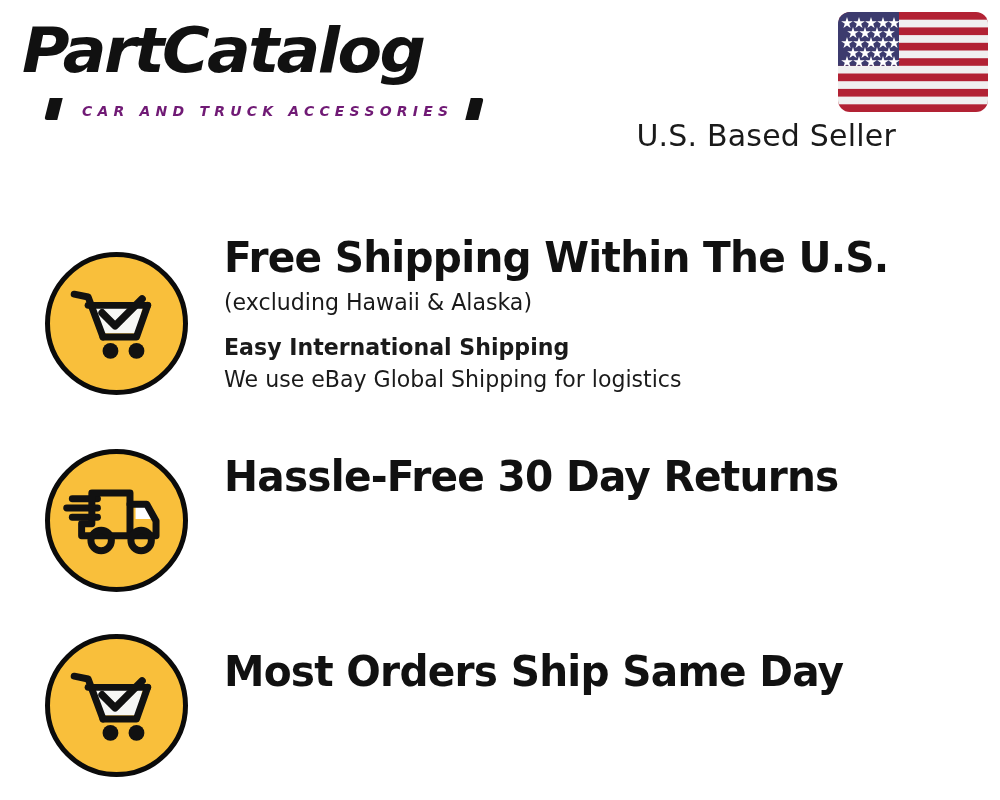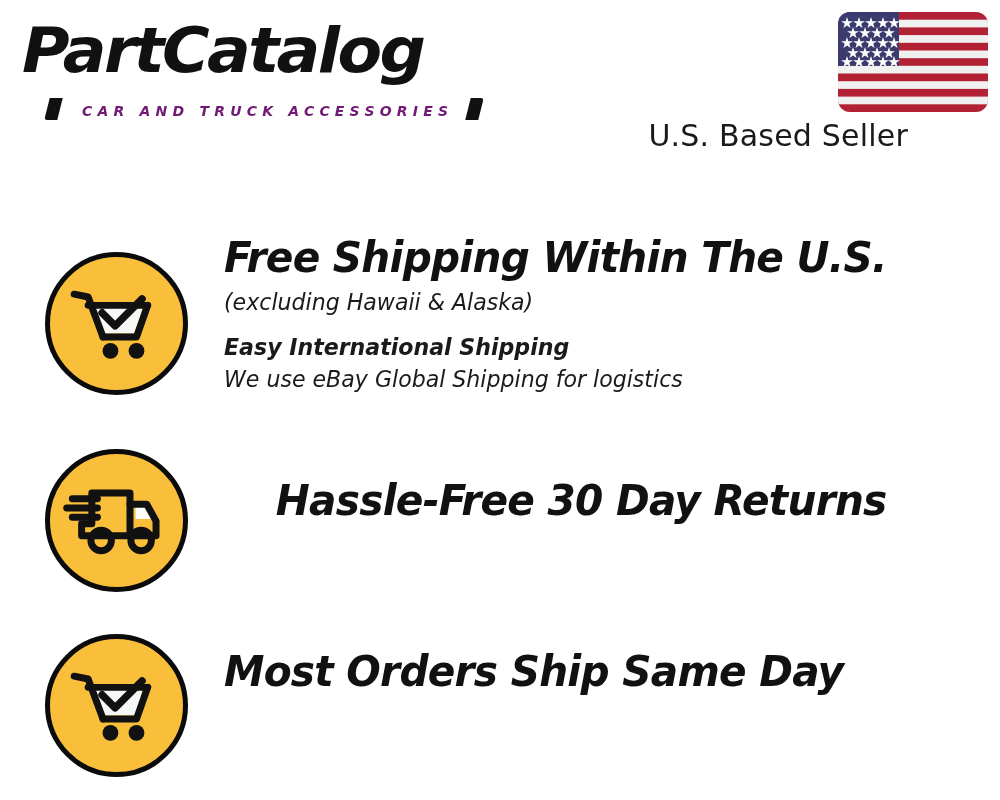--- a/index.html
+++ b/index.html
@@ -79,21 +79,21 @@
     width: 150px;
     height: 100px;
     border-radius: 12px;
     overflow: hidden;
     background: #ffffff;
   }
   #flag svg { display: block; width: 150px; height: 100px; }
 
   #seller-text {
     position: absolute;
-    right: 12px;
+    right: 24px;
     top: 118px;
     font-family: "DejaVu Sans", sans-serif;
     font-size: 30px;
     font-weight: 400;
     letter-spacing: 0.2px;
     color: #1a1a1a;
     white-space: nowrap;
   }
 
   
@@ -130,21 +130,20 @@
     left: 0; top: 0;
     width: 100%;
     height: 100%;
     display: block;
   }
 
   .feature-text {
     position: absolute;
     left: 224px;
     right: 20px;
-    font-style: italic;
   }
   .headline {
     font-family: "DejaVu Sans", sans-serif;
     font-size: 43px;
     font-weight: bold;
     letter-spacing: -0.8px;
     line-height: 1.08;
     color: #111111;
     white-space: nowrap;
     transform: scaleX(0.945);
@@ -160,21 +159,21 @@
     transform: scaleX(0.96);
     transform-origin: left center;
   }
   .subline.bold { font-weight: bold; }
 
   #feature-row-0 .feature-text { top: 4px; }
   #feature-row-0 .headline  { margin: 0 0 8px 0; }
   #feature-row-0 .sub-paren { margin: 0 0 16px 0; }
   #feature-row-0 .sub-intl  { margin: 0 0 3px 0; }
 
-  #feature-row-1 .feature-text { top: 52px; text-align: center; }
+  #feature-row-1 .feature-text { top: 28px; }
   #feature-row-2 .feature-text { top: 40px; }
 </style>
 </head>
 <body>
 
 <div id="header">
 
   <div id="logo">
     <div id="logo-wordmark">PartCatalog</div>
     <div id="logo-slash-left"></div>

